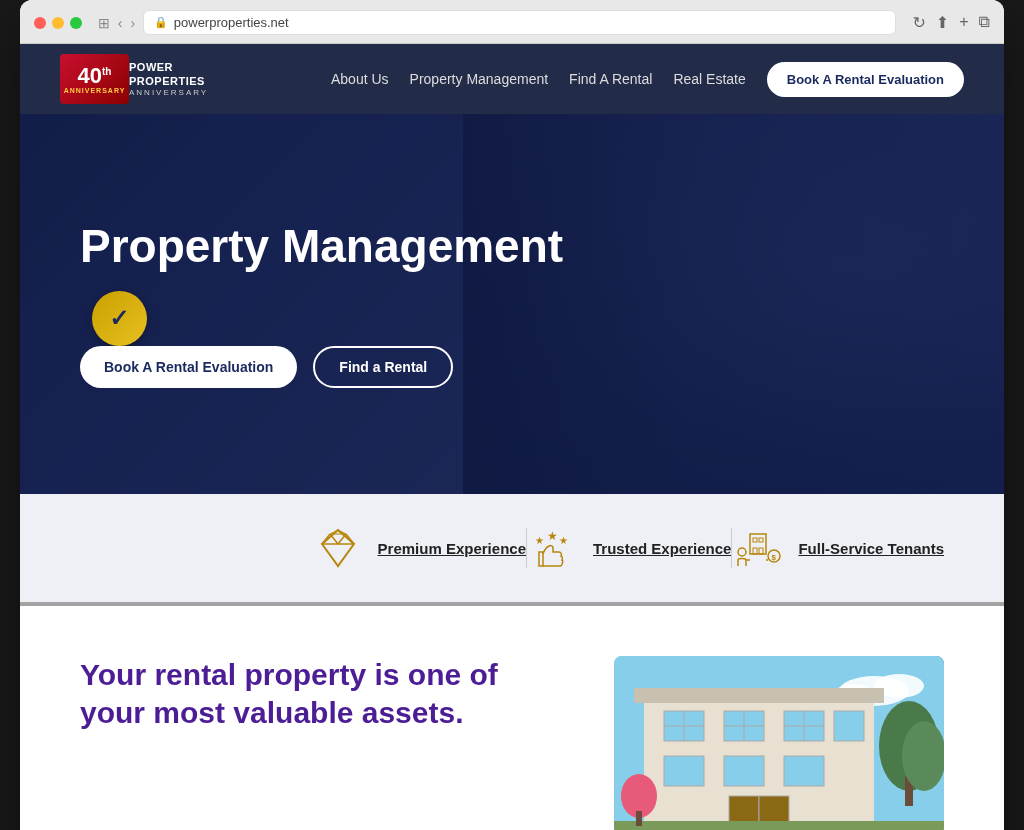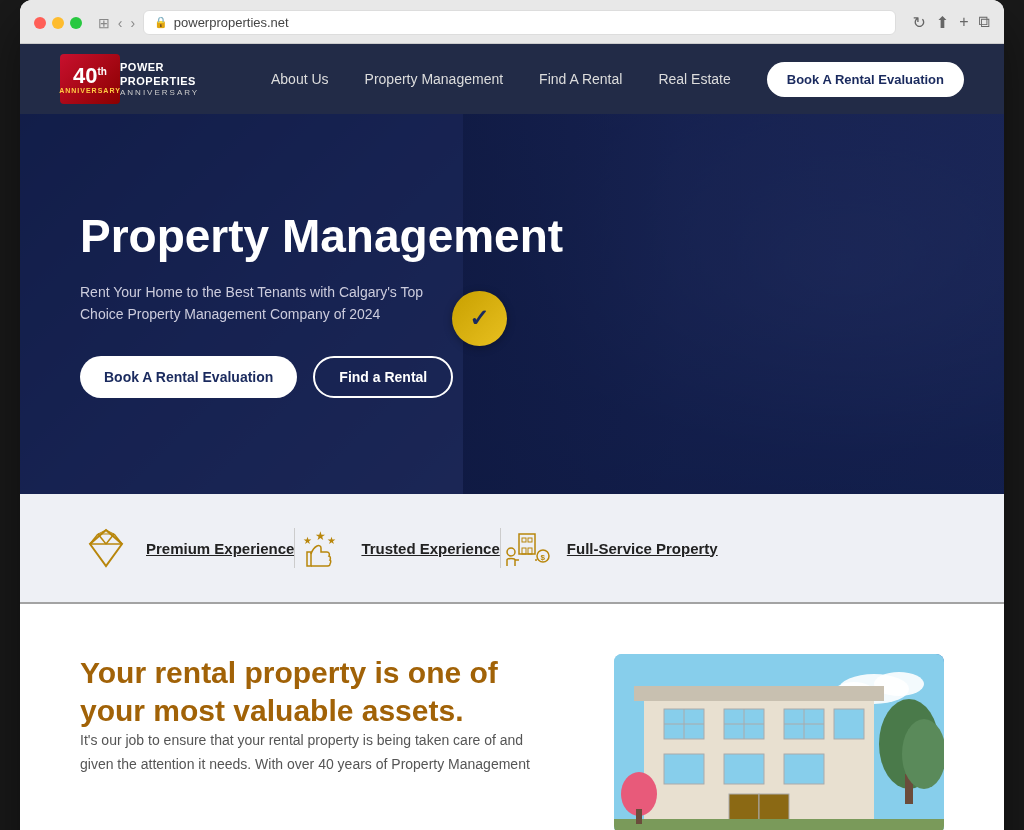--- a/index.html
+++ b/index.html
@@ -82,21 +82,21 @@
       height: 70px;
     }
     .logo {
       display: flex;
       align-items: center;
       margin-right: auto;
     }
     .logo-badge {
       background: linear-gradient(135deg, #c8102e, #8b0000);
       color: #fff;
-      width: 60px;
+      width: 69px;
       height: 50px;
       display: flex;
       flex-direction: column;
       align-items: center;
       justify-content: center;
       font-size: 9px;
       font-weight: bold;
       border-radius: 4px;
       position: relative;
       padding: 4px;
@@ -119,21 +119,21 @@
     }
     .logo-text .anniversary {
       font-size: 8px;
       letter-spacing: 2px;
       color: #ccc;
       font-weight: 400;
     }
     .nav-links {
       display: flex;
       align-items: flex-end;
-      gap: 36px;
+      gap: 21px;
       list-style: none;
     }
     .nav-links a {
       color: #ddd;
       text-decoration: none;
       font-size: 14px;
       font-weight: 400;
     }
     .nav-cta {
       background: #fff;
@@ -237,22 +237,22 @@
       font-weight: 600;
       cursor: pointer;
     }
 
     
     .features-bar {
       background: #eef0f5;
       padding: 28px 60px;
       display: flex;
       align-items: center;
-      justify-content: flex-start;
-      border-bottom: 2px solid #a3a3a3;
+      justify-content: flex-end;
+      border-bottom: 4px solid #a3a3a3;
     }
     .feature-item {
       display: flex;
       align-items: center;
       gap: 14px;
     }
     .feature-icon {
       width: 52px;
       height: 52px;
       display: flex;
@@ -276,22 +276,23 @@
     .content-section {
       padding: 50px 60px;
       display: flex;
       gap: 60px;
       align-items: flex-start;
     }
     .content-text { flex: 1; max-width: 480px; }
     .content-title {
       font-size: 30px;
       font-weight: 800;
-      color: #a16207;
+      color: #4c1d95;
       line-height: 1.25;
+      margin-bottom: 16px;
     }
     .content-body {
       font-size: 14px;
       color: #555;
       line-height: 1.7;
     }
     .content-image {
       width: 330px;
       height: 180px;
       border-radius: 8px;
@@ -360,21 +361,20 @@
 
     <div class="hero">
       <div class="hero-overlay"></div>
       <div class="hero-bg-image"></div>
       <div class="hero-bg-people"></div>
       <div class="hero-content">
         <h1 class="hero-title">
           <span>Property Management</span><br>
         </h1>
         <div class="subtitle-row">
-          <p class="hero-subtitle">Rent Your Home to the Best Tenants with Calgary's Top Choice Property Management Company of 2024</p>
           <div class="hero-badge">
             <span style="color:#1a2a5e;font-weight:900;font-size:24px;">✓</span>
           </div>
         </div>
         <div class="hero-buttons">
           <button class="btn-white">Book A Rental Evaluation</button>
           <button class="btn-outline-white">Find a Rental</button>
         </div>
       </div>
     </div>
@@ -423,28 +423,27 @@
             <circle cx="8" cy="28" r="4" stroke="#b8860b" stroke-width="1.5" fill="none"></circle>
             <path d="M4,42 L4,36 C4,34 12,34 12,36 L12,42" stroke="#b8860b" stroke-width="1.5" fill="none"></path>
 
             <circle cx="40" cy="32" r="6" stroke="#b8860b" stroke-width="1.5" fill="none"></circle>
             <text x="37.5" y="36" font-size="8" fill="#b8860b" font-weight="bold">$</text>
 
             <path d="M12,36 L16,36" stroke="#b8860b" stroke-width="1.5"></path>
             <path d="M32,36 L34,36" stroke="#b8860b" stroke-width="1.5"></path>
           </svg>
         </div>
-        <span class="feature-label">Full-Service Property</span>
+        <span class="feature-label">Full-Service Tenants</span>
       </div>
     </div>
 
     <div class="content-section">
       <div class="content-text">
         <h2 class="content-title">Your rental property is one of your most valuable assets.</h2>
-        <p class="content-body">It's our job to ensure that your rental property is being taken care of and given the attention it needs. With over 40 years of Property Management</p>
       </div>
       <div class="content-image">
         <svg class="building-svg" viewBox="0 0 330 180" xmlns="http://www.w3.org/2000/svg">
 
           <rect width="330" height="180" fill="#87ceeb"></rect>
 
           <ellipse cx="260" cy="35" rx="35" ry="15" fill="white" opacity="0.9"></ellipse>
           <ellipse cx="285" cy="30" rx="25" ry="12" fill="white" opacity="0.9"></ellipse>
           <ellipse cx="240" cy="38" rx="20" ry="10" fill="white" opacity="0.9"></ellipse>
 

